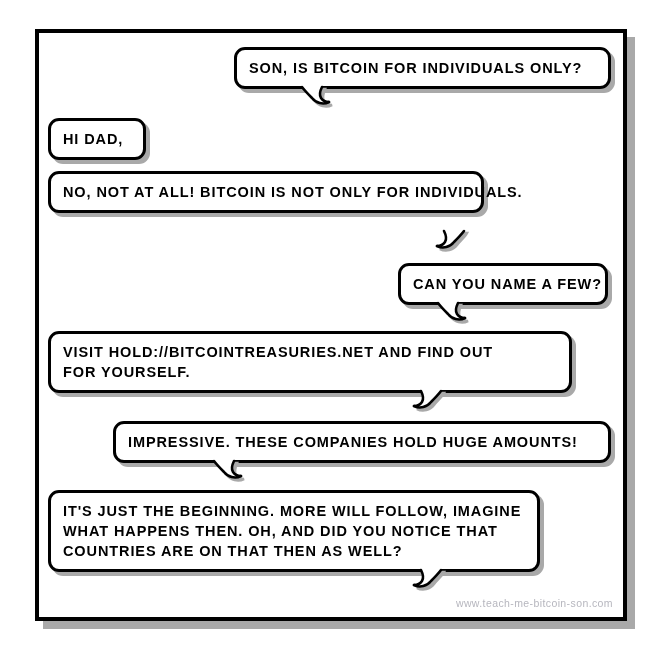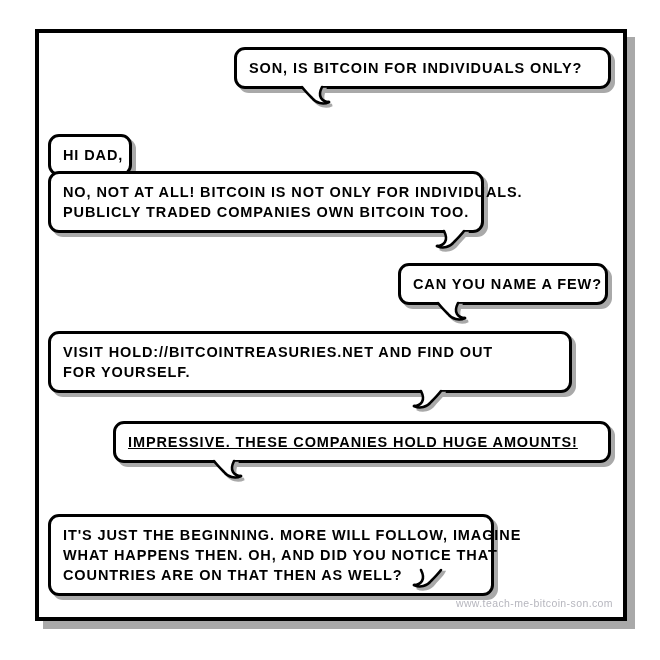--- a/index.html
+++ b/index.html
@@ -39,30 +39,30 @@
   }
   .bubble .line { height: 20px; }
   .tail {
     position: absolute;
     width: 34px; height: 24px;
     overflow: visible;
   }
   
   .b1 { left: 195px; top: 14px;  width: 377px; }
   .t1 { left: 261px; top: 53px;  }
-  .b2 { left: 9px;   top: 101px;  width: 84px;  }
+  .b2 { left: 9px;   top: 85px;  width: 98px;  }
   .b3 { left: 9px;   top: 138px; width: 436px; }
   .t3 { left: 393px; top: 197px; }
   .b4 { left: 359px; top: 230px; width: 210px; }
   .t4 { left: 397px; top: 269px; }
   .b5 { left: 9px;   top: 298px; width: 524px; }
   .t5 { left: 370px; top: 357px; }
-  .b6 { left: 74px;  top: 388px; width: 498px; text-decoration: underline; }
+  .b6 { left: 74px;  top: 388px; width: 498px; }
   .t6 { left: 173px; top: 427px; }
-  .b7 { left: 9px;   top: 457px; width: 446px; margin-top: 24px; }
+  .b7 { left: 9px;   top: 457px; width: 492px; }
   .t7 { left: 370px; top: 536px; }
   .watermark {
     position: absolute;
     right: 10px; bottom: 8px;
     color: #b6b6be;
     font-size: 10.5px;
     font-weight: normal;
     letter-spacing: 0.4px;
   }
 </style>
@@ -83,21 +83,20 @@
       <path d="M2,1 C5,5 9,9 12,12 C16,17 23,19 29,16" fill="none" stroke="#000" stroke-width="2.6" stroke-linecap="round"></path>
       <path d="M22,1 C20,5 19,9 21,12 C23,15 26,16 29,16" fill="none" stroke="#000" stroke-width="2.6" stroke-linecap="round"></path>
     </svg>
 
     <div class="bubble b2">
       <div class="line">HI DAD,</div>
     </div>
 
     <div class="bubble b3">
       <div class="line">NO, NOT AT ALL! BITCOIN IS NOT ONLY FOR INDIVIDUALS.</div>
-      <div class="line">PUBLICLY TRADED COMPANIES OWN BITCOIN TOO.</div>
     </div>
     <svg class="tail t3" viewBox="0 0 34 24">
       <g transform="translate(3,3) matrix(-1,0,0,1,34,0)">
         <path d="M2,0 L22,0 C20,5 19,9 21,12 C23,15 26,16 29,16 C23,19 16,17 12,12 C9,8 4,4 2,0 Z" fill="#a9a9a9" stroke="#a9a9a9" stroke-width="2.6"></path>
       </g>
       <g transform="matrix(-1,0,0,1,34,0)">
         <path d="M2,0 L22,0 C20,5 19,9 21,12 C23,15 26,16 29,16 C23,19 16,17 12,12 C9,8 4,4 2,0 Z" fill="#ffffff"></path>
         <path d="M2,1 C5,5 9,9 12,12 C16,17 23,19 29,16" fill="none" stroke="#000" stroke-width="2.6" stroke-linecap="round"></path>
         <path d="M22,1 C20,5 19,9 21,12 C23,15 26,16 29,16" fill="none" stroke="#000" stroke-width="2.6" stroke-linecap="round"></path>
       </g>

